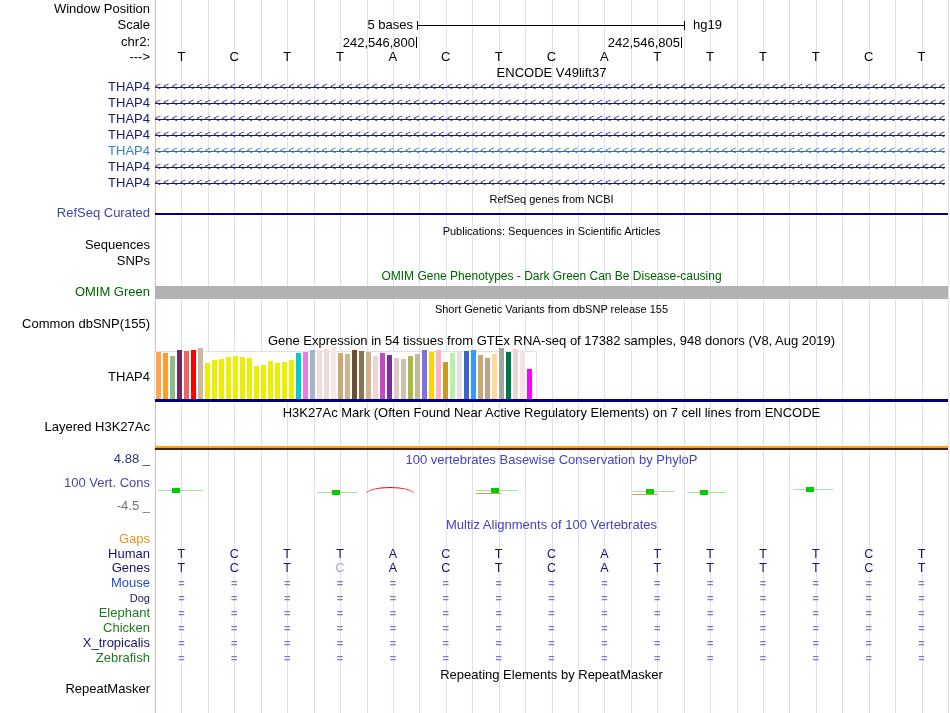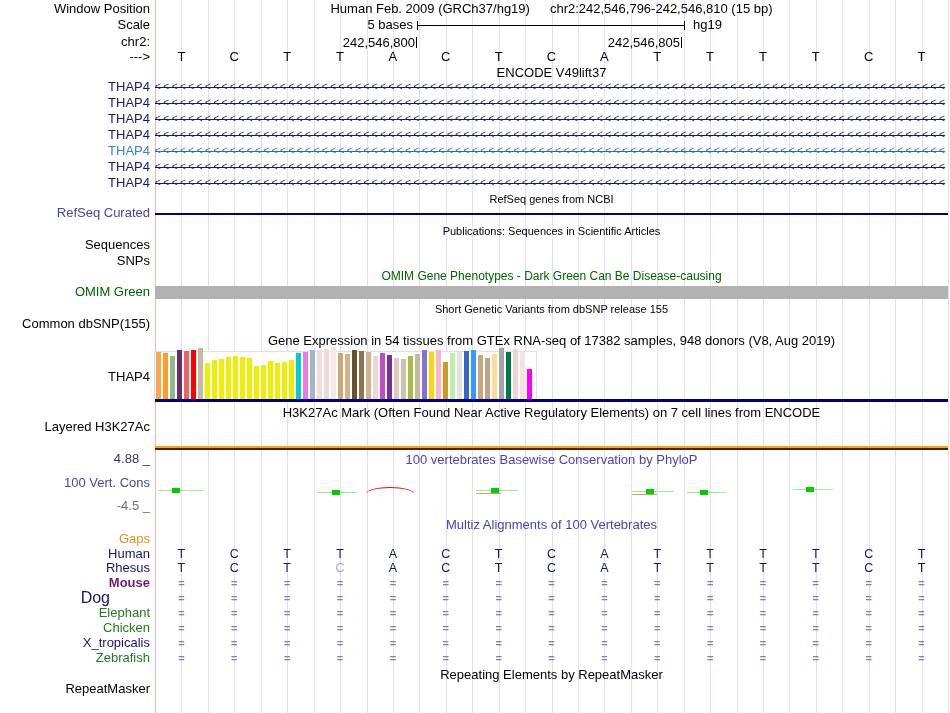--- a/index.html
+++ b/index.html
@@ -64,23 +64,20 @@
       <div style="position: absolute; left: 948px; top: 0px; width: 1px; height: 713px; background: rgb(223, 223, 246);"></div>
     </div>
 
   <div id="static-layer">
 
     <div class="lbl" style="top:2px">Window Position</div>
     <div class="lbl" style="top:18px">Scale</div>
     <div class="lbl" style="top:35px">chr2:</div>
     <div class="lbl" style="top:50px">---&gt;</div>
 
-    <div class="ctitle" style="top:2px">
-      <span>Human Feb. 2009 (GRCh37/hg19)</span><span style="display:inline-block;width:20px"></span><span>chr2:242,546,796-242,546,810 (15 bp)</span>
-    </div>
 
     <div class="lbl" style="top:18px;right:537px">5 bases</div>
     <div class="scale-ruler" style="left:417px;top:21px;width:268px;height:9px;"></div>
     <div style="position:absolute;left:693px;top:18px;font-size:13px;line-height:14px">hg19</div>
 
     <div class="lbl" style="top:36px;right:535px">242,546,800</div>
     <div class="cotick" style="left:416px;top:37px"></div>
     <div class="lbl" style="top:36px;right:270px">242,546,805</div>
     <div class="cotick" style="left:681px;top:37px"></div>
 
@@ -238,53 +235,53 @@
       <div class="seqletter" style="position: absolute; left: 445.767px; top: 547px; color: rgb(20, 20, 110); font-size: 12.5px;">C</div>
       <div class="seqletter" style="position: absolute; left: 498.633px; top: 547px; color: rgb(20, 20, 110); font-size: 12.5px;">T</div>
       <div class="seqletter" style="position: absolute; left: 551.5px; top: 547px; color: rgb(20, 20, 110); font-size: 12.5px;">C</div>
       <div class="seqletter" style="position: absolute; left: 604.367px; top: 547px; color: rgb(20, 20, 110); font-size: 12.5px;">A</div>
       <div class="seqletter" style="position: absolute; left: 657.233px; top: 547px; color: rgb(20, 20, 110); font-size: 12.5px;">T</div>
       <div class="seqletter" style="position: absolute; left: 710.1px; top: 547px; color: rgb(20, 20, 110); font-size: 12.5px;">T</div>
       <div class="seqletter" style="position: absolute; left: 762.967px; top: 547px; color: rgb(20, 20, 110); font-size: 12.5px;">T</div>
       <div class="seqletter" style="position: absolute; left: 815.833px; top: 547px; color: rgb(20, 20, 110); font-size: 12.5px;">T</div>
       <div class="seqletter" style="position: absolute; left: 868.7px; top: 547px; color: rgb(20, 20, 110); font-size: 12.5px;">C</div>
       <div class="seqletter" style="position: absolute; left: 921.567px; top: 547px; color: rgb(20, 20, 110); font-size: 12.5px;">T</div>
-      <div style="position: absolute; right: 800px; top: 561px; white-space: nowrap; font-size: 13px; line-height: 14px; color: rgb(20, 20, 110);">Rhesus</div>
+      <div style="position: absolute; right: 800px; top: 561px; white-space: nowrap; font-size: 13px; line-height: 14px; color: rgb(20, 20, 110);">Genes</div>
       <div class="seqletter" style="position: absolute; left: 181.433px; top: 561px; color: rgb(20, 20, 110); font-size: 12.5px;">T</div>
       <div class="seqletter" style="position: absolute; left: 234.3px; top: 561px; color: rgb(20, 20, 110); font-size: 12.5px;">C</div>
       <div class="seqletter" style="position: absolute; left: 287.167px; top: 561px; color: rgb(20, 20, 110); font-size: 12.5px;">T</div>
       <div class="seqletter" style="position: absolute; left: 340.033px; top: 561px; color: rgb(166, 166, 204); font-size: 12.5px;">C</div>
       <div class="seqletter" style="position: absolute; left: 392.9px; top: 561px; color: rgb(20, 20, 110); font-size: 12.5px;">A</div>
       <div class="seqletter" style="position: absolute; left: 445.767px; top: 561px; color: rgb(20, 20, 110); font-size: 12.5px;">C</div>
       <div class="seqletter" style="position: absolute; left: 498.633px; top: 561px; color: rgb(20, 20, 110); font-size: 12.5px;">T</div>
       <div class="seqletter" style="position: absolute; left: 551.5px; top: 561px; color: rgb(20, 20, 110); font-size: 12.5px;">C</div>
       <div class="seqletter" style="position: absolute; left: 604.367px; top: 561px; color: rgb(20, 20, 110); font-size: 12.5px;">A</div>
       <div class="seqletter" style="position: absolute; left: 657.233px; top: 561px; color: rgb(20, 20, 110); font-size: 12.5px;">T</div>
       <div class="seqletter" style="position: absolute; left: 710.1px; top: 561px; color: rgb(20, 20, 110); font-size: 12.5px;">T</div>
       <div class="seqletter" style="position: absolute; left: 762.967px; top: 561px; color: rgb(20, 20, 110); font-size: 12.5px;">T</div>
       <div class="seqletter" style="position: absolute; left: 815.833px; top: 561px; color: rgb(20, 20, 110); font-size: 12.5px;">T</div>
       <div class="seqletter" style="position: absolute; left: 868.7px; top: 561px; color: rgb(20, 20, 110); font-size: 12.5px;">C</div>
       <div class="seqletter" style="position: absolute; left: 921.567px; top: 561px; color: rgb(20, 20, 110); font-size: 12.5px;">T</div>
-      <div style="position: absolute; right: 800px; top: 576px; white-space: nowrap; font-size: 13px; line-height: 14px; color: #701a75; font-weight: bold;">Mouse</div>
+      <div style="position: absolute; right: 800px; top: 576px; white-space: nowrap; font-size: 13px; line-height: 14px; color: #1d4ed8;">Mouse</div>
       <div class="seqletter" style="position: absolute; left: 181.433px; top: 576px; color: rgb(126, 126, 184); font-size: 11px; font-weight: bold;">=</div>
       <div class="seqletter" style="position: absolute; left: 234.3px; top: 576px; color: rgb(126, 126, 184); font-size: 11px; font-weight: bold;">=</div>
       <div class="seqletter" style="position: absolute; left: 287.167px; top: 576px; color: rgb(126, 126, 184); font-size: 11px; font-weight: bold;">=</div>
       <div class="seqletter" style="position: absolute; left: 340.033px; top: 576px; color: rgb(126, 126, 184); font-size: 11px; font-weight: bold;">=</div>
       <div class="seqletter" style="position: absolute; left: 392.9px; top: 576px; color: rgb(126, 126, 184); font-size: 11px; font-weight: bold;">=</div>
       <div class="seqletter" style="position: absolute; left: 445.767px; top: 576px; color: rgb(126, 126, 184); font-size: 11px; font-weight: bold;">=</div>
       <div class="seqletter" style="position: absolute; left: 498.633px; top: 576px; color: rgb(126, 126, 184); font-size: 11px; font-weight: bold;">=</div>
       <div class="seqletter" style="position: absolute; left: 551.5px; top: 576px; color: rgb(126, 126, 184); font-size: 11px; font-weight: bold;">=</div>
       <div class="seqletter" style="position: absolute; left: 604.367px; top: 576px; color: rgb(126, 126, 184); font-size: 11px; font-weight: bold;">=</div>
       <div class="seqletter" style="position: absolute; left: 657.233px; top: 576px; color: rgb(126, 126, 184); font-size: 11px; font-weight: bold;">=</div>
       <div class="seqletter" style="position: absolute; left: 710.1px; top: 576px; color: rgb(126, 126, 184); font-size: 11px; font-weight: bold;">=</div>
       <div class="seqletter" style="position: absolute; left: 762.967px; top: 576px; color: rgb(126, 126, 184); font-size: 11px; font-weight: bold;">=</div>
       <div class="seqletter" style="position: absolute; left: 815.833px; top: 576px; color: rgb(126, 126, 184); font-size: 11px; font-weight: bold;">=</div>
       <div class="seqletter" style="position: absolute; left: 868.7px; top: 576px; color: rgb(126, 126, 184); font-size: 11px; font-weight: bold;">=</div>
       <div class="seqletter" style="position: absolute; left: 921.567px; top: 576px; color: rgb(126, 126, 184); font-size: 11px; font-weight: bold;">=</div>
-      <div style="position: absolute; right: 840px; top: 591px; white-space: nowrap; font-size: 16px; line-height: 14px; color: rgb(20, 20, 110);">Dog</div>
+      <div style="position: absolute; right: 800px; top: 591px; white-space: nowrap; font-size: 11px; line-height: 14px; color: rgb(20, 20, 110);">Dog</div>
       <div class="seqletter" style="position: absolute; left: 181.433px; top: 591px; color: rgb(126, 126, 184); font-size: 11px; font-weight: bold;">=</div>
       <div class="seqletter" style="position: absolute; left: 234.3px; top: 591px; color: rgb(126, 126, 184); font-size: 11px; font-weight: bold;">=</div>
       <div class="seqletter" style="position: absolute; left: 287.167px; top: 591px; color: rgb(126, 126, 184); font-size: 11px; font-weight: bold;">=</div>
       <div class="seqletter" style="position: absolute; left: 340.033px; top: 591px; color: rgb(126, 126, 184); font-size: 11px; font-weight: bold;">=</div>
       <div class="seqletter" style="position: absolute; left: 392.9px; top: 591px; color: rgb(126, 126, 184); font-size: 11px; font-weight: bold;">=</div>
       <div class="seqletter" style="position: absolute; left: 445.767px; top: 591px; color: rgb(126, 126, 184); font-size: 11px; font-weight: bold;">=</div>
       <div class="seqletter" style="position: absolute; left: 498.633px; top: 591px; color: rgb(126, 126, 184); font-size: 11px; font-weight: bold;">=</div>
       <div class="seqletter" style="position: absolute; left: 551.5px; top: 591px; color: rgb(126, 126, 184); font-size: 11px; font-weight: bold;">=</div>
       <div class="seqletter" style="position: absolute; left: 604.367px; top: 591px; color: rgb(126, 126, 184); font-size: 11px; font-weight: bold;">=</div>
       <div class="seqletter" style="position: absolute; left: 657.233px; top: 591px; color: rgb(126, 126, 184); font-size: 11px; font-weight: bold;">=</div>

